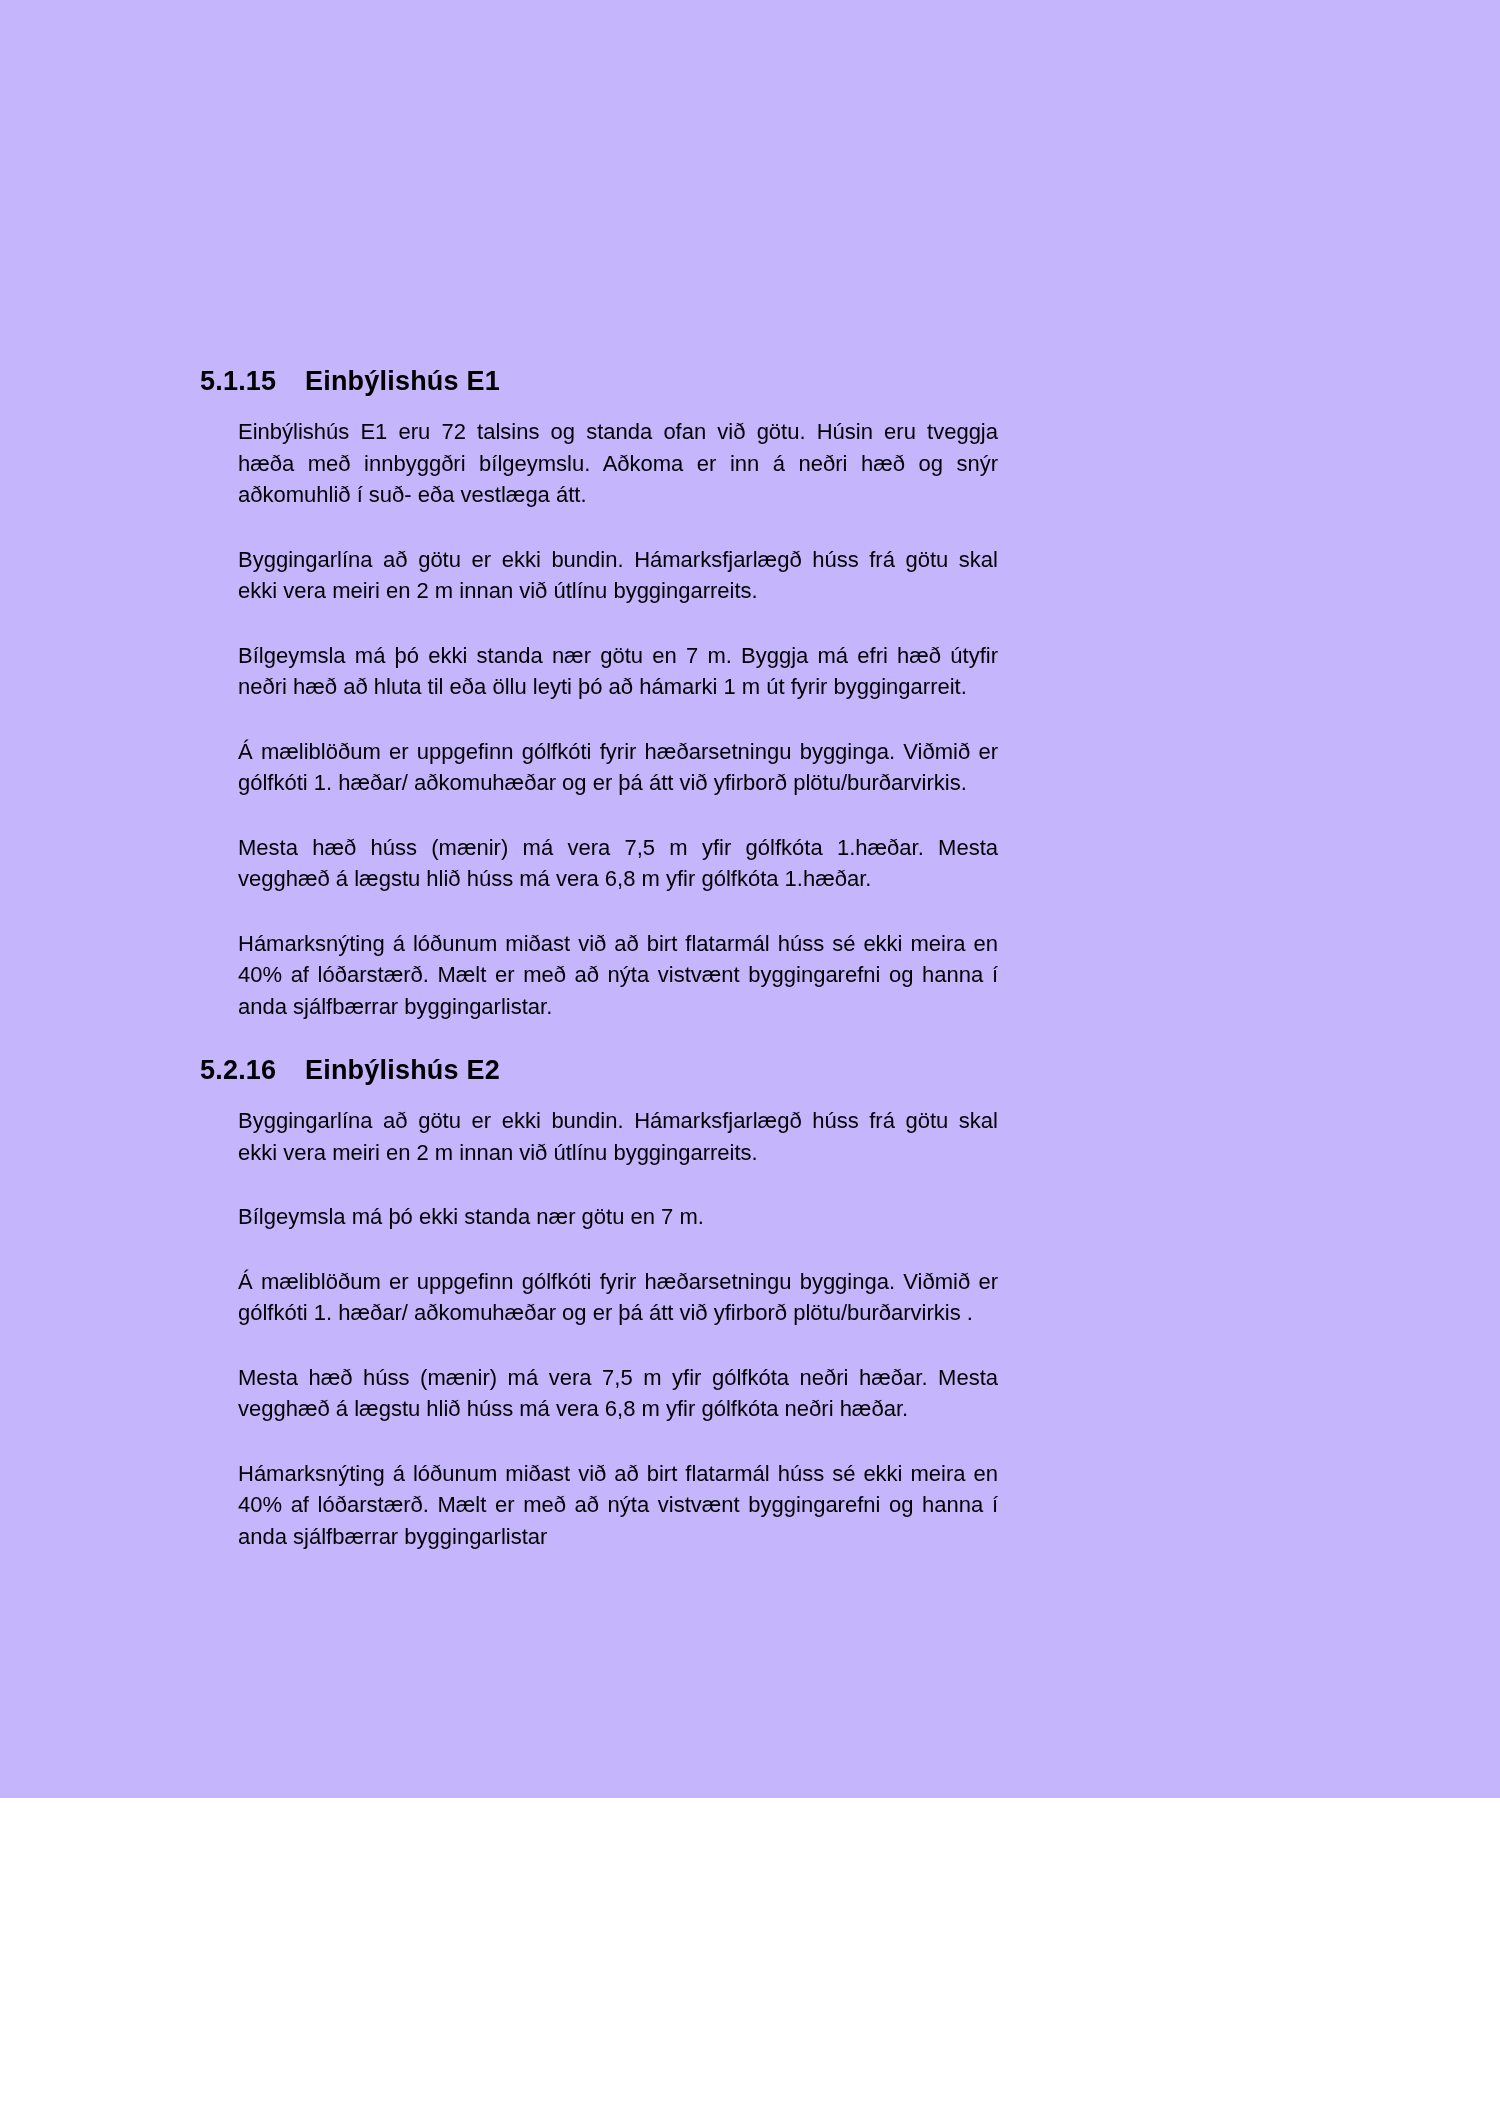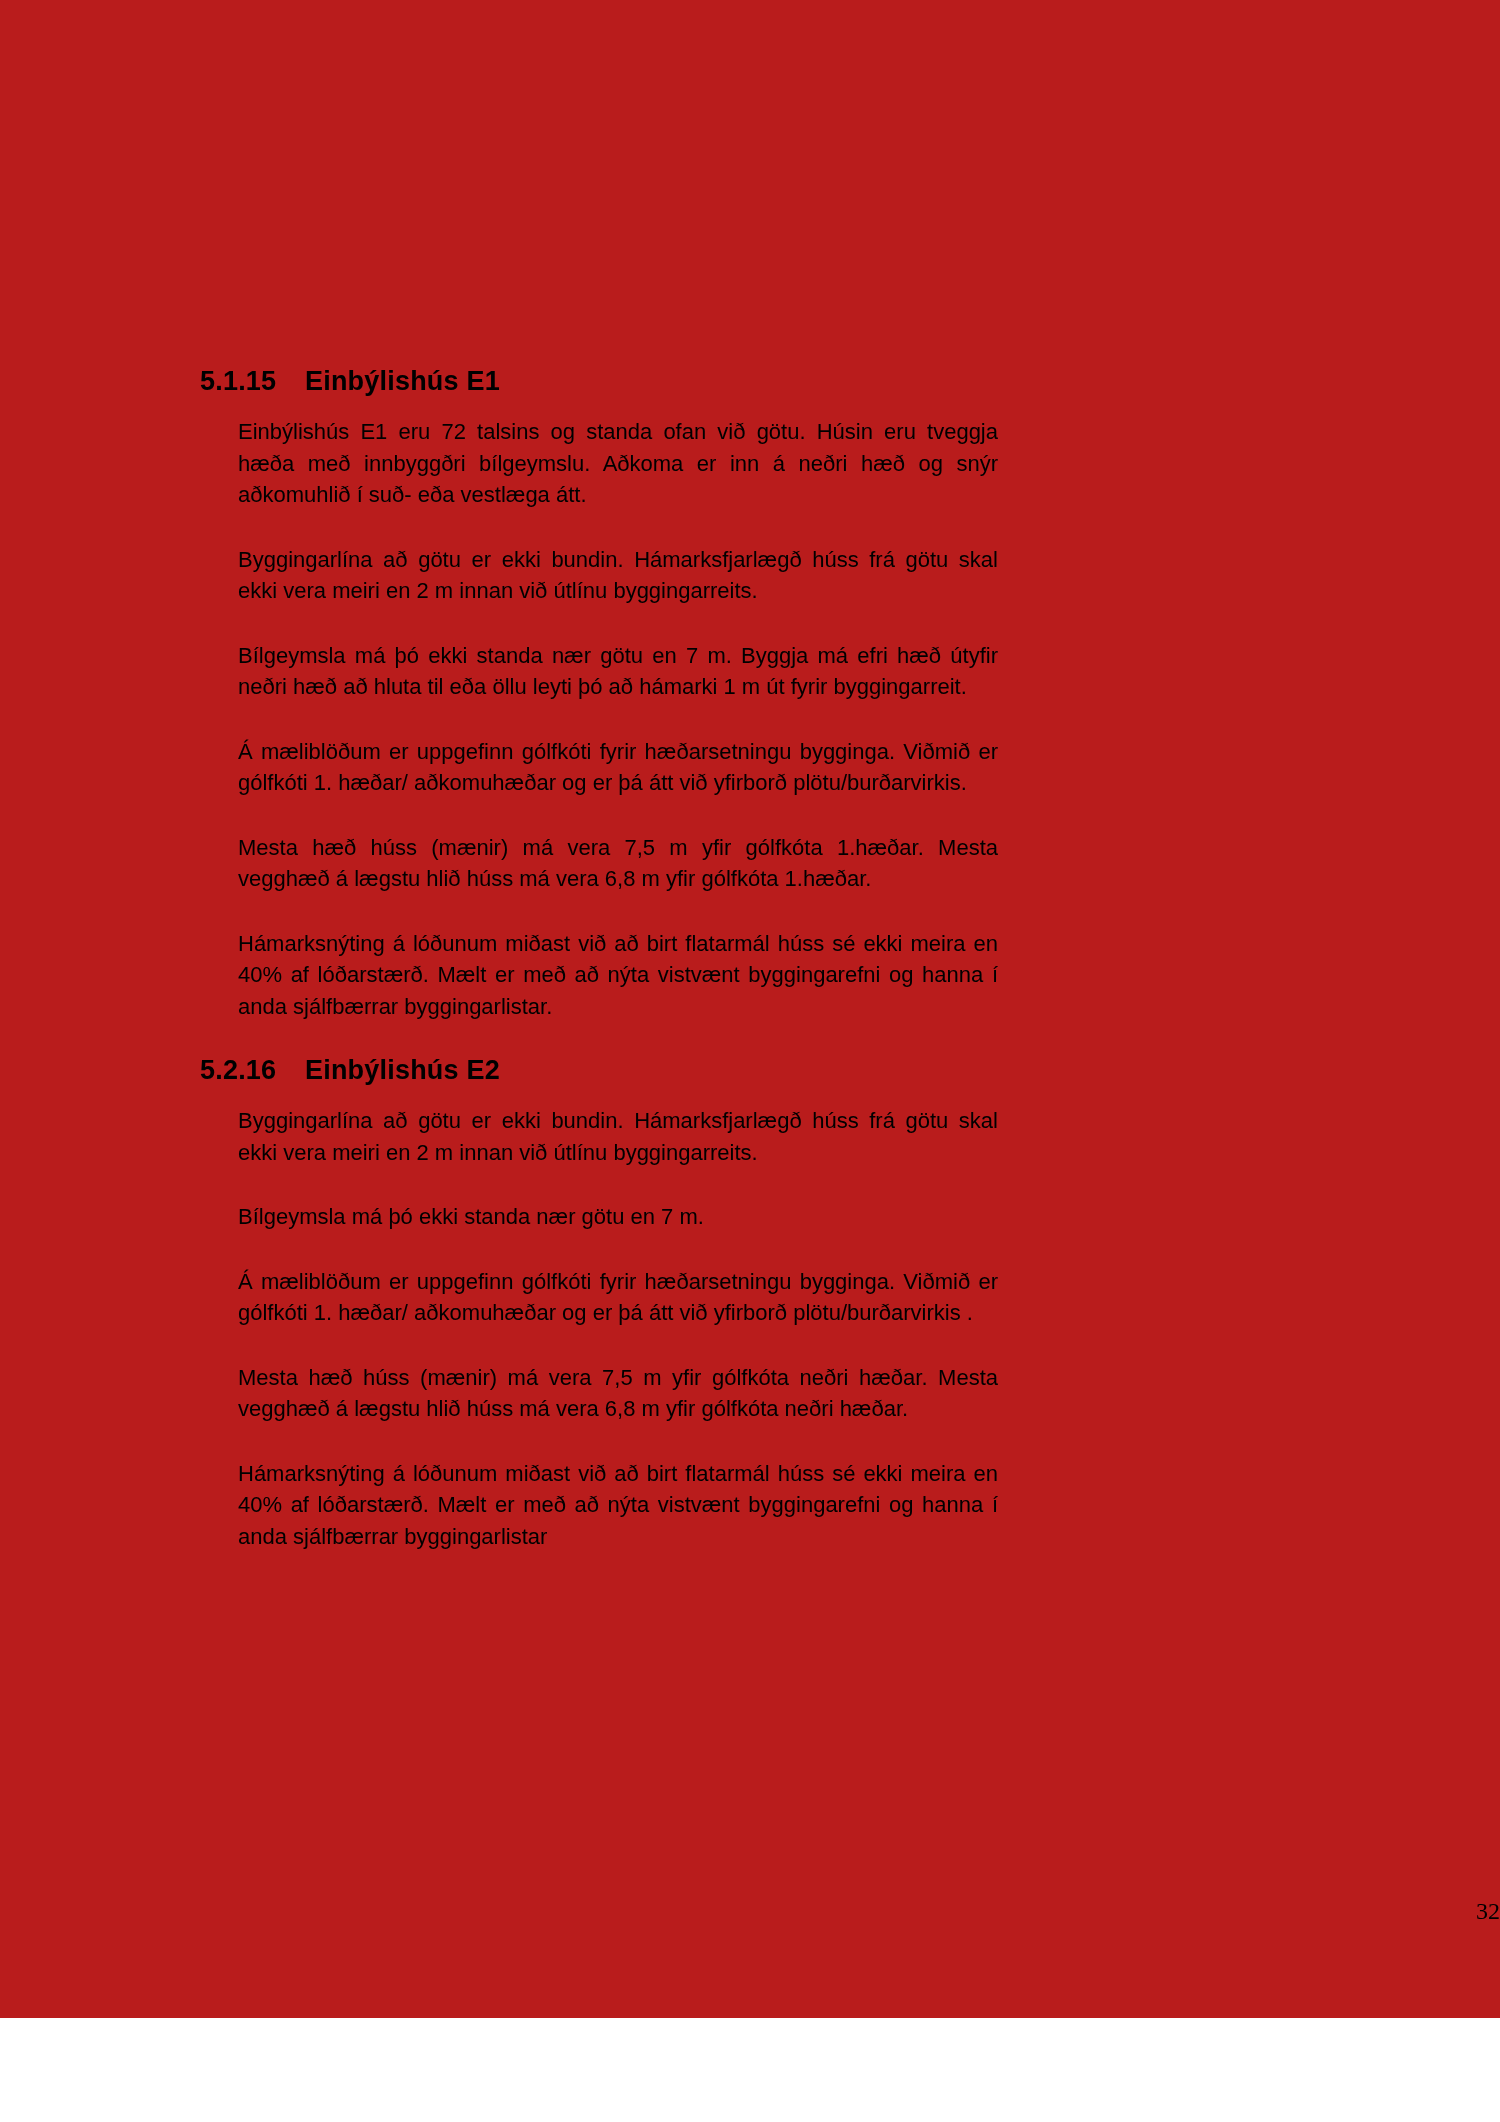--- a/index.html
+++ b/index.html
@@ -3,22 +3,22 @@
 <meta charset="utf-8">
 <style>
   html, body {
     margin: 0;
     padding: 0;
     background: #ffffff;
   }
   .page {
     position: relative;
     width: 1500px;
-    height: 2018px;
-    background: #b91c1c;
+    height: 1798px;
+    background: #c4b5fd;
     color: #000000;
     font-family: "Liberation Sans", sans-serif;
     overflow: hidden;
   }
   .content {
     position: absolute;
     left: 238px;
     top: 366px;
     width: 774px;
   }

